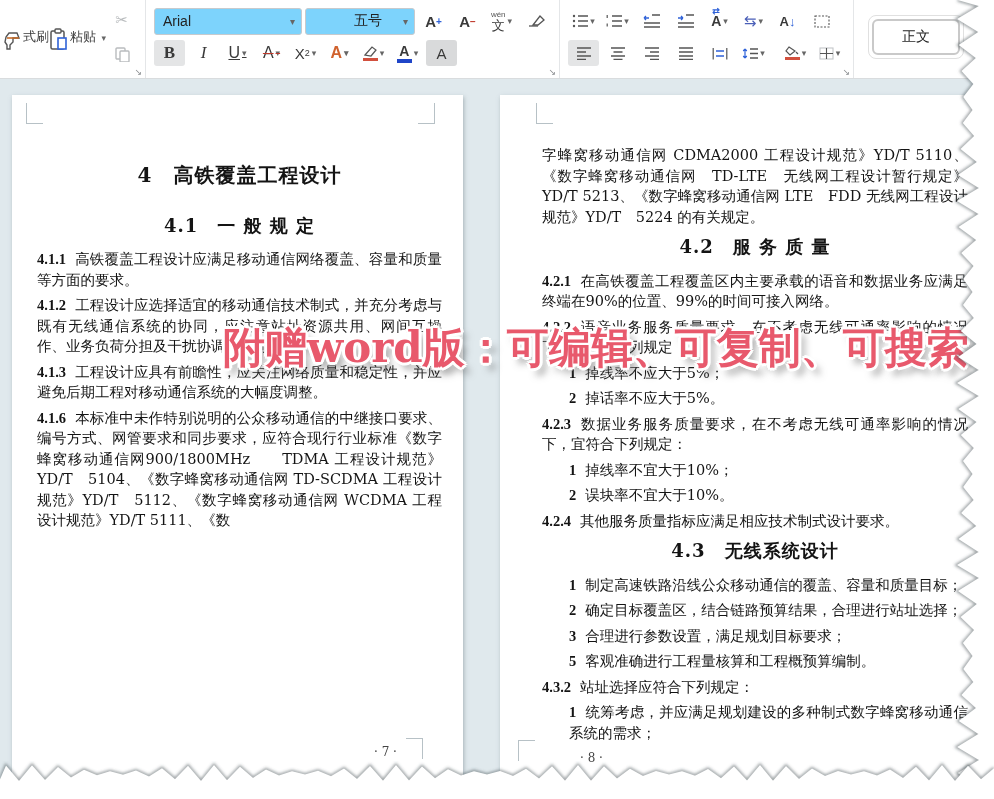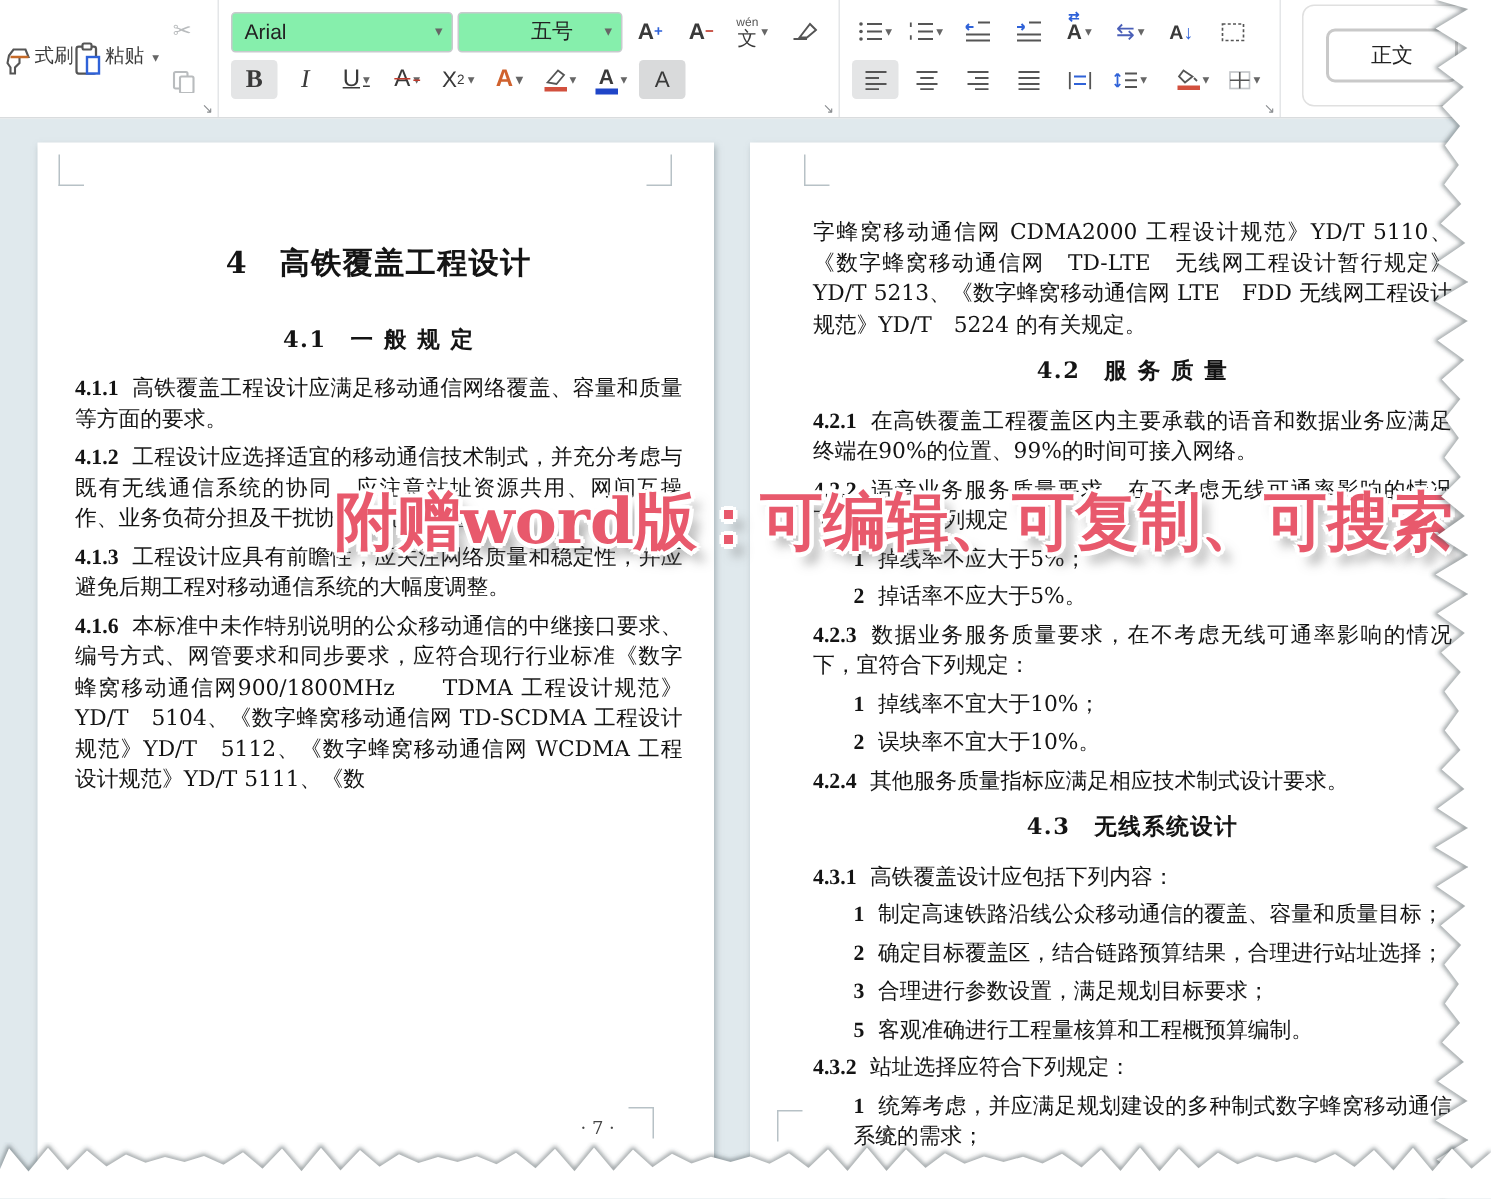--- a/index.html
+++ b/index.html
@@ -18,21 +18,21 @@
   .bb-label{font-size:13px;color:#3a3a3a;white-space:nowrap;}
   .smallcol{display:flex;flex-direction:column;justify-content:center;gap:8px;}
   .tb-btn{height:26px;min-width:25px;padding:0 3px;display:inline-flex;align-items:center;
           justify-content:center;border-radius:3px;font-size:15px;color:#3a3a3a;cursor:pointer;position:relative;}
   .tb-btn.active{background:#e4e5e6;}
   .tb-btn.shaded{background:#d9dadb;}
   .tb-btn.disabled{color:#b9bcbe;}
   .tb-row{display:flex;align-items:center;gap:3px;height:32px;}
   .caret{font-size:9px;color:#666;margin-left:2px;}
   .combo{display:flex;align-items:center;justify-content:space-between;border:1px solid #c7cacd;
-         border-radius:3px;height:25px;padding:0 6px 0 8px;font-size:14px;color:#222;background:#86efac;cursor:pointer;}
+         border-radius:3px;height:25px;padding:0 6px 0 8px;font-size:14px;color:#222;background:#7dd3fc;cursor:pointer;}
   .combo .caret{font-size:10px;}
   .launcher{position:absolute;right:3px;bottom:1px;font-size:9px;color:#8a8d90;}
   .divider-v{width:1px;background:#e4e6e8;margin:4px 2px;}
   .bold-b{font-family:"Liberation Serif",serif;font-weight:bold;font-size:17px;}
   .ital-i{font-family:"Liberation Serif",serif;font-style:italic;font-size:17px;}
   .und-u{text-decoration:underline;font-size:16px;}
   .strike-a{text-decoration:line-through;text-decoration-color:#c0392b;font-size:16px;}
   .sup-x{font-size:15px;} .sup-x sup{font-size:9px;}
   .fx-a{color:#d0622e;font-weight:bold;font-size:16px;}
   .fc-wrap{display:flex;flex-direction:column;align-items:center;line-height:1;}
@@ -45,38 +45,38 @@
   .sortz{font-size:13px;font-weight:bold;} .sortz .arr{color:#2f62d8;}
   .ab-plus{font-size:15px;font-weight:bold;position:relative;}
   .ab-plus sup{font-size:10px;font-weight:bold;color:#2f62d8;}
   .ab-minus sup{color:#c0392b;}
   .swap-g{font-size:15px;color:#4a5fb8;}
   .scale-a{font-size:14px;font-weight:bold;position:relative;}
   .scale-a .ov{position:absolute;top:-7px;left:1px;font-size:9px;color:#2f62d8;}
 
   
   .g4{flex-direction:row;align-items:center;gap:18px;border-right:none;padding-left:14px;}
-  .style-box-outer{border:1px solid #e0e0e0;border-radius:8px;padding:15px;}
+  .style-box-outer{border:1px solid #e0e0e0;border-radius:8px;padding:3px;}
   .style-box{border:2px solid #c9c9c9;border-radius:6px;width:84px;height:32px;display:flex;
              align-items:center;justify-content:center;font-size:14px;color:#222;background:#fff;cursor:pointer;}
   .style-h1{font-size:21px;font-weight:bold;color:#111;cursor:pointer;}
 
   
   .doc{position:absolute;left:0;top:79px;width:994px;height:720px;background:#e0e9ed;}
   .page{position:absolute;top:16px;height:694px;background:#fff;
         box-shadow:1px 2px 4px rgba(110,125,132,.5);overflow:hidden;}
-  .page.pl{left:25px;width:451px;}
+  .page.pl{left:12px;width:451px;}
   .page.pr{left:500px;width:478px;}
   .content{position:absolute;font-family:"DejaVu Serif",serif;font-size:14.5px;line-height:20.5px;
            color:#141414;text-align:justify;}
   .pl .content{left:25px;right:21px;top:70px;}
   .pr .content{left:42px;right:10px;top:50px;}
   .blk{margin:0 0 5px;}
   .blk.h1{font-size:20px;font-weight:bold;text-align:center;letter-spacing:1px;margin:0 0 30px;}
-  .blk.h2{font-size:15px;font-weight:bold;text-align:center;margin:10px 0 13px;letter-spacing:1px;}
+  .blk.h2{font-size:18px;font-weight:bold;text-align:center;margin:10px 0 13px;letter-spacing:1px;}
   .blk.item{padding-left:27px;}
   .num{font-weight:bold;margin-right:9px;font-family:Liberation Serif, serif;}
   .pagenum{position:absolute;font-family:"DejaVu Serif",serif;font-size:12px;color:#444;}
   .pl .pagenum{left:362px;top:650px;}
   .pr .pagenum{left:80px;top:656px;}
   .mark{position:absolute;width:16px;height:20px;border-color:#b7c1c6;border-style:solid;border-width:0;}
   .m-tl{left:14px;top:8px;border-left-width:1px;border-bottom-width:1px;}
   .m-tr{right:28px;top:8px;border-right-width:1px;border-bottom-width:1px;}
   .pr .m-tl{left:36px;}
   .m-bl{left:18px;bottom:28px;border-left-width:1px;border-top-width:1px;}
@@ -351,21 +351,20 @@
         <div class="blk h2">4.2　服 务 质 量</div>
         <div class="blk p"><span class="num">4.2.1</span>在高铁覆盖工程覆盖区内主要承载的语音和数据业务应满足终端在90%的位置、99%的时间可接入网络。</div>
         <div class="blk p"><span class="num">4.2.2</span>语音业务服务质量要求，在不考虑无线可通率影响的情况下，应符合下列规定：</div>
         <div class="blk item"><span class="num">1</span>掉线率不应大于5%；</div>
         <div class="blk item"><span class="num">2</span>掉话率不应大于5%。</div>
         <div class="blk p"><span class="num">4.2.3</span>数据业务服务质量要求，在不考虑无线可通率影响的情况下，宜符合下列规定：</div>
         <div class="blk item"><span class="num">1</span>掉线率不宜大于10%；</div>
         <div class="blk item"><span class="num">2</span>误块率不宜大于10%。</div>
         <div class="blk p"><span class="num">4.2.4</span>其他服务质量指标应满足相应技术制式设计要求。</div>
         <div class="blk h2">4.3　无线系统设计</div>
-        <div class="blk p"><span class="num">4.3.1</span>高铁覆盖设计应包括下列内容：</div>
         <div class="blk item"><span class="num">1</span>制定高速铁路沿线公众移动通信的覆盖、容量和质量目标；</div>
         <div class="blk item"><span class="num">2</span>确定目标覆盖区，结合链路预算结果，合理进行站址选择；</div>
         <div class="blk item"><span class="num">3</span>合理进行参数设置，满足规划目标要求；</div>
         <div class="blk item"><span class="num">5</span>客观准确进行工程量核算和工程概预算编制。</div>
         <div class="blk p"><span class="num">4.3.2</span>站址选择应符合下列规定：</div>
         <div class="blk item"><span class="num">1</span>统筹考虑，并应满足规划建设的多种制式数字蜂窝移动通信系统的需求；</div>
       </div>
     <div class="pagenum">· 8 ·</div>
   </div>
 </div>

